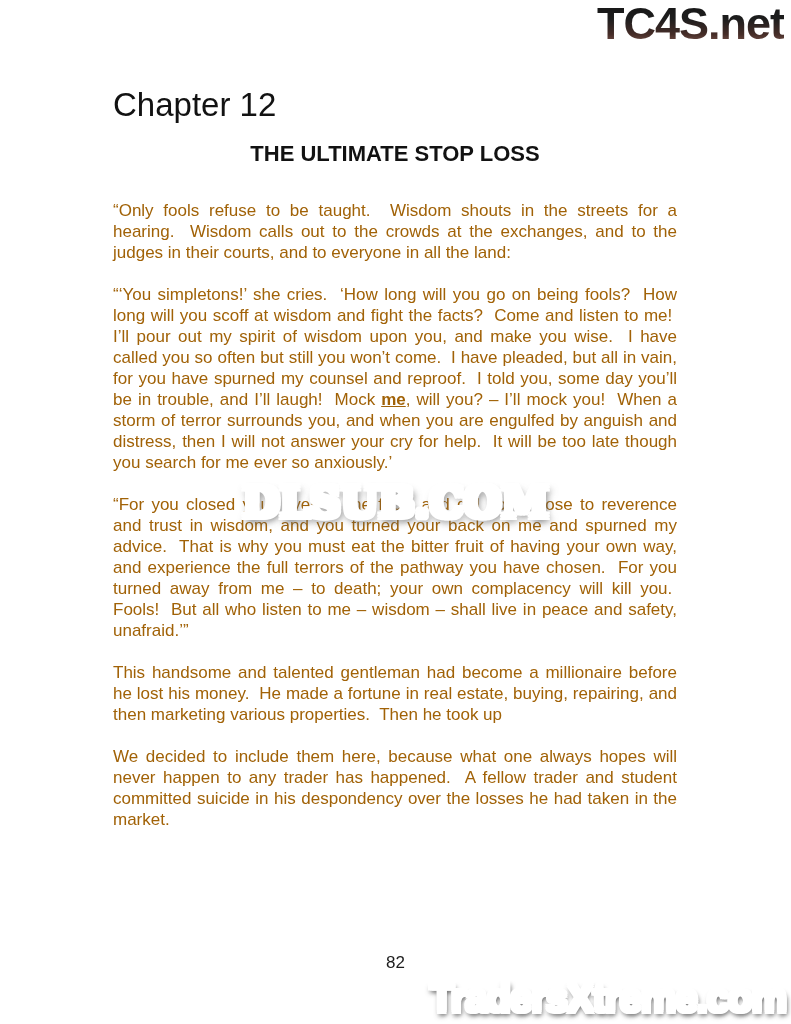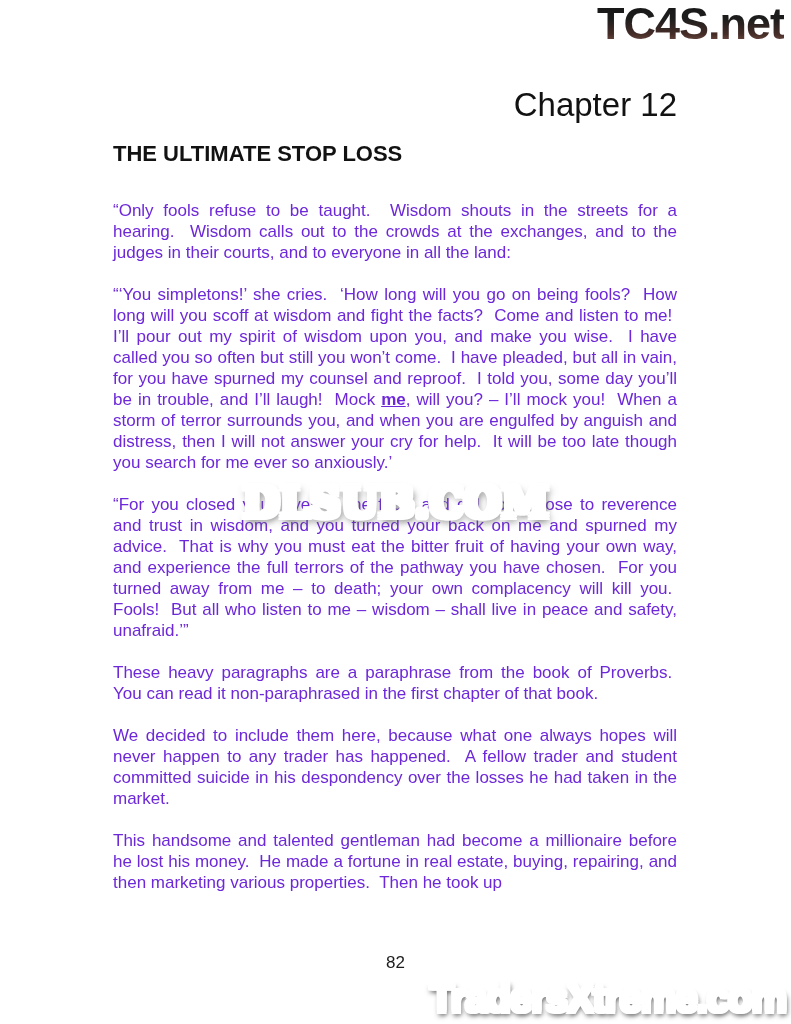--- a/index.html
+++ b/index.html
@@ -28,35 +28,36 @@
   }
   .content {
     position: absolute;
     left: 113px; top: 86px;
     width: 564px;
   }
   .chapter-title {
     font-size: 33px;
     font-weight: 400;
     color: #121212;
-    text-align: right;
+    text-align: left;
     margin: 0 0 17px 0;
     line-height: 38px;
   }
   .section-title {
     font-size: 22px;
     font-weight: 700;
     color: #121212;
+    text-align: center;
     margin: 0 0 33px 0;
     line-height: 26px;
   }
   .body-paragraphs p {
     font-size: 17px;
     line-height: 21px;
-    color: #6d28d9;
+    color: #a16207;
     text-align: justify;
     margin: 0 0 21px 0;
   }
   .body-paragraphs p b { font-weight: 700; text-decoration: underline; }
   
   .watermark {
     position: absolute;
     top: 477px; left: 50%;
     transform: translateX(-50%);
     font-family: "DejaVu Serif", serif;
@@ -107,23 +108,22 @@
 
   <div class="top-logo">TC4S.net</div>
 
   <div class="content">
     <h1 class="chapter-title">Chapter 12</h1>
     <h2 class="section-title">THE ULTIMATE STOP LOSS</h2>
     <div class="body-paragraphs">
         <p><span>“Only fools refuse to be taught.&nbsp; Wisdom shouts in the streets for a hearing.&nbsp; Wisdom calls out to the crowds at the exchanges, and to the judges in their courts, and to everyone in all the land:</span></p>
         <p><span>“‘You simpletons!’ she cries.&nbsp; ‘How long will you go on being fools?&nbsp; How long will you scoff at wisdom and fight the facts?&nbsp; Come and listen to me!&nbsp; I’ll pour out my spirit of wisdom upon you, and make you wise.&nbsp; I have called you so often but still you won’t come.&nbsp; I have pleaded, but all in vain, for you have spurned my counsel and reproof.&nbsp; I told you, some day you’ll be in trouble, and I’ll laugh!&nbsp; Mock </span><b>me</b><span>, will you? – I’ll mock you!&nbsp; When a storm of terror surrounds you, and when you are engulfed by anguish and distress, then I will not answer your cry for help.&nbsp; It will be too late though you search for me ever so anxiously.’</span></p>
         <p><span>“For you closed your eyes to the facts and did not choose to reverence and trust in wisdom, and you turned your back on me and spurned my advice.&nbsp; That is why you must eat the bitter fruit of having your own way, and experience the full terrors of the pathway you have chosen.&nbsp; For you turned away from me – to death; your own complacency will kill you.&nbsp; Fools!&nbsp; But all who listen to me – wisdom – shall live in peace and safety, unafraid.’”</span></p>
-        <p><span>These heavy paragraphs are a paraphrase from the book of Proverbs.&nbsp; You can read it non-paraphrased in the first chapter of that book.</span></p>
+        <p><span>This handsome and talented gentleman had become a millionaire before he lost his money.&nbsp; He made a fortune in real estate, buying, repairing, and then marketing various properties.&nbsp; Then he took up</span></p>
         <p><span>We decided to include them here, because what one always hopes will never happen to any trader has happened.&nbsp; A fellow trader and student committed suicide in his despondency over the losses he had taken in the market.</span></p>
-        <p><span>This handsome and talented gentleman had become a millionaire before he lost his money.&nbsp; He made a fortune in real estate, buying, repairing, and then marketing various properties.&nbsp; Then he took up</span></p>
       </div>
   </div>
 
   <div class="watermark">DLSUB.COM</div>
 
   <div class="page-number">82</div>
 
   <div class="bottom-logo">TradersXtreme.com</div>
 
 </div>

